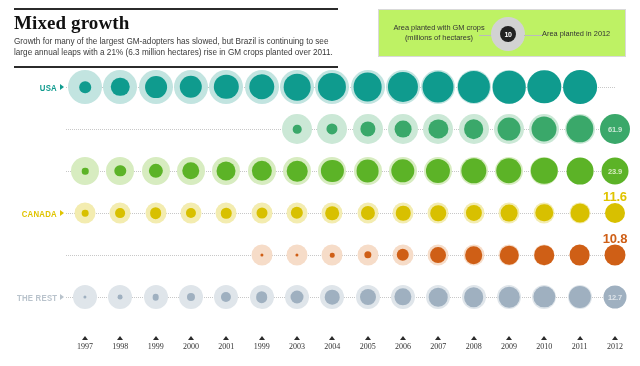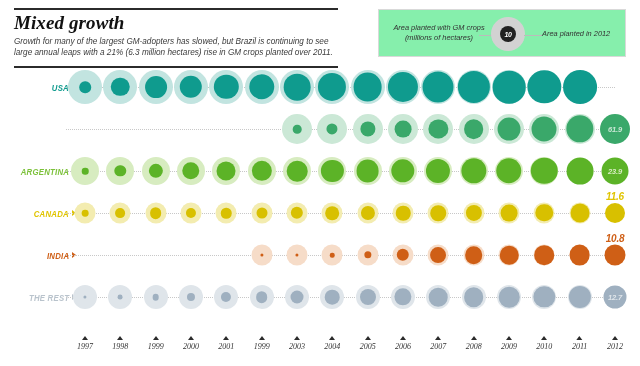--- a/index.html
+++ b/index.html
@@ -2,40 +2,40 @@
 <html><head>
 <meta charset="utf-8">
 <style>
   * { box-sizing: border-box; margin: 0; padding: 0; }
   html, body {
     width: 640px; height: 366px;
     background: #ffffff;
     font-family: "Liberation Sans", sans-serif;
     overflow: hidden;
   }
-  #page { position: relative; width: 580px; height: 366px; background:#fff;font-style:italic; }
+  #page { position: relative; width: 580px; height: 366px; background:#fff; }
 
   
   .hdr { position:absolute; left:14px; top:8px; width:324px; }
   .rule-top { height:2px; background:#2b2b2b; width:100%; }
   .rule-bot { height:2px; background:#2b2b2b; width:100%; margin-top:4px;}
   .title {
     font-family: "Liberation Serif", serif;
     font-size: 19px; font-weight: 700; color:#111;
     letter-spacing:0.1px; padding: 3px 0 2px 0; line-height:1.1;
   }
   .subtitle {
     font-size: 8.2px; line-height: 11.5px; color:#3a3a3a;
     padding-bottom: 3px;
   }
 
   
   .legend {
     position:absolute; left:378px; top:9px; width:248px; height:48px;
-    border:1px solid #d9d9d9; background:#86efac;
+    border:1px solid #d9d9d9; background:#bef264;
   }
   .lg-inner { position:relative; width:100%; height:100%; }
   .lg-text-left {
     position:absolute; left:8px; top:13px; width:104px;
     font-size:7.4px; line-height:10px; color:#333; text-align:center;
   }
   .lg-text-right {
     position:absolute; left:163px; top:19px;
     font-size:7.4px; color:#333; white-space:nowrap;
   }
@@ -51,21 +51,21 @@
     letter-spacing:-0.3px;
   }
   .lg-line { position:absolute; height:1px; background:#bbb; }
   .lg-line.l1 { left:100px; top:25px; width:14px; }
   .lg-line.l2 { left:145px; top:25px; width:18px; }
 
   
   #plot { position:absolute; left:0; top:64px; width:640px; height:302px; }
   .row { position:absolute; left:0; width:640px; height:42px; }
   .label-box {
-    position:absolute; left:12px; width:66px; height:42px;text-align:right;
+    position:absolute; left:0; width:66px; height:42px;text-align:right;
   }
   .label-inner {
     position:absolute; right:9px; top:50%; transform:translateY(-50%);
     font-size:9.5px; font-weight:700; letter-spacing:0.3px;
     white-space:nowrap; transform:translateY(-50%) scaleX(0.82);
     transform-origin:right center;
   }
   .label-arrow {
     position:absolute; right:2px; top:50%; margin-top:-3px;
     width:0;height:0; border-left:4px solid currentColor;
@@ -74,21 +74,21 @@
   .baseline {
     position:absolute; left:66px; top:50%; height:0;
     border-top:1px dotted #c8c8c8;
   }
   .halo { position:absolute; border-radius:50%; transform:translate(-50%,-50%); }
   .dot  { position:absolute; border-radius:50%; transform:translate(-50%,-50%);
           display:flex; align-items:center; justify-content:center; }
   .inlabel { font-size:7.5px; font-weight:700; letter-spacing:-0.2px; }
   .outlabel {
     position:absolute; transform:translate(-50%,-50%);
-    font-size:10px; font-weight:700; letter-spacing:-0.2px; white-space:nowrap;
+    font-size:13px; font-weight:700; letter-spacing:-0.2px; white-space:nowrap;
   }
 
   
   #xaxis { position:absolute; left:0; top:336px; width:640px; height:30px; }
   .tick { position:absolute; transform:translateX(-50%); text-align:center; }
   .tri {
     width:0;height:0;margin:0 auto;
     border-left:3px solid transparent; border-right:3px solid transparent;
     border-bottom:4px solid #2b2b2b;
   }
@@ -175,24 +175,20 @@
         <div class="dot" title="BRAZIL 2009: 21.4" style="left: 509px; top: 50%; width: 22.9397px; height: 22.9397px; background: rgb(58, 168, 106);"></div>
         <div class="halo" style="left: 544.333px; top: 50%; width: 30px; height: 30px; background: rgb(203, 232, 214);"></div>
         <div class="dot" title="BRAZIL 2010: 25.4" style="left: 544.333px; top: 50%; width: 24.9918px; height: 24.9918px; background: rgb(58, 168, 106);"></div>
         <div class="halo" style="left: 579.667px; top: 50%; width: 30px; height: 30px; background: rgb(203, 232, 214);"></div>
         <div class="dot" title="BRAZIL 2011: 30.3" style="left: 579.667px; top: 50%; width: 27.2962px; height: 27.2962px; background: rgb(58, 168, 106);"></div>
         <div class="dot" title="BRAZIL 2012: 36.6" style="left: 615px; top: 50%; width: 30px; height: 30px; background: rgb(58, 168, 106);">
           <span class="inlabel" style="color: rgb(203, 232, 214);">61.9</span>
         </div>
       </div>
       <div class="row" style="top: 86px;">
-        <div class="label-box" style="color: rgb(124, 193, 58);">
-          <div class="label-inner" style="color: rgb(124, 193, 58);">ARGENTINA</div>
-          <div class="label-arrow"></div>
-        </div>
         <div class="baseline" style="width: 549px;"></div>
         <div class="halo" style="left: 85px; top: 50%; width: 28px; height: 28px; background: rgb(215, 236, 192);"></div>
         <div class="dot" title="ARGENTINA 1997: 1.4" style="left: 85px; top: 50%; width: 6.53475px; height: 6.53475px; background: rgb(92, 179, 39);"></div>
         <div class="halo" style="left: 120.333px; top: 50%; width: 28px; height: 28px; background: rgb(215, 236, 192);"></div>
         <div class="dot" title="ARGENTINA 1998: 4.3" style="left: 120.333px; top: 50%; width: 11.4525px; height: 11.4525px; background: rgb(92, 179, 39);"></div>
         <div class="halo" style="left: 155.667px; top: 50%; width: 28px; height: 28px; background: rgb(215, 236, 192);"></div>
         <div class="dot" title="ARGENTINA 1999: 6.7" style="left: 155.667px; top: 50%; width: 14.2956px; height: 14.2956px; background: rgb(92, 179, 39);"></div>
         <div class="halo" style="left: 191px; top: 50%; width: 28px; height: 28px; background: rgb(215, 236, 192);"></div>
         <div class="dot" title="ARGENTINA 2000: 10" style="left: 191px; top: 50%; width: 17.4648px; height: 17.4648px; background: rgb(92, 179, 39);"></div>
         <div class="halo" style="left: 226.333px; top: 50%; width: 28px; height: 28px; background: rgb(215, 236, 192);"></div>
@@ -253,24 +249,20 @@
         <div class="halo" style="left: 509px; top: 50%; width: 21px; height: 21px; background: rgb(243, 236, 176);"></div>
         <div class="dot" title="CANADA 2009: 8.2" style="left: 509px; top: 50%; width: 16.8154px; height: 16.8154px; background: rgb(216, 192, 0);"></div>
         <div class="halo" style="left: 544.333px; top: 50%; width: 21px; height: 21px; background: rgb(243, 236, 176);"></div>
         <div class="dot" title="CANADA 2010: 8.8" style="left: 544.333px; top: 50%; width: 17.4198px; height: 17.4198px; background: rgb(216, 192, 0);"></div>
         <div class="halo" style="left: 579.667px; top: 50%; width: 21px; height: 21px; background: rgb(243, 236, 176);"></div>
         <div class="dot" title="CANADA 2011: 10.4" style="left: 579.667px; top: 50%; width: 18.9373px; height: 18.9373px; background: rgb(216, 192, 0);"></div>
         <div class="dot" title="CANADA 2012: 11.6" style="left: 615px; top: 50%; width: 20px; height: 20px; background: rgb(216, 192, 0);"></div>
         <div class="outlabel" style="left: 615px; top: 4px; color: rgb(224, 196, 0);">11.6</div>
       </div>
       <div class="row" style="top: 170px;">
-        <div class="label-box" style="color: rgb(207, 95, 22);">
-          <div class="label-inner" style="color: rgb(207, 95, 22);">INDIA</div>
-          <div class="label-arrow"></div>
-        </div>
         <div class="baseline" style="width: 549px;"></div>
         <div class="halo" style="left: 261.667px; top: 50%; width: 21px; height: 21px; background: rgb(246, 220, 200);"></div>
         <div class="dot" title="INDIA 2002: 0.05" style="left: 261.667px; top: 50%; width: 3.2px; height: 3.2px; background: rgb(207, 95, 22);"></div>
         <div class="halo" style="left: 297px; top: 50%; width: 21px; height: 21px; background: rgb(246, 220, 200);"></div>
         <div class="dot" title="INDIA 2003: 0.1" style="left: 297px; top: 50%; width: 3.2px; height: 3.2px; background: rgb(207, 95, 22);"></div>
         <div class="halo" style="left: 332.333px; top: 50%; width: 21px; height: 21px; background: rgb(246, 220, 200);"></div>
         <div class="dot" title="INDIA 2004: 0.5" style="left: 332.333px; top: 50%; width: 4.51848px; height: 4.51848px; background: rgb(207, 95, 22);"></div>
         <div class="halo" style="left: 367.667px; top: 50%; width: 21px; height: 21px; background: rgb(246, 220, 200);"></div>
         <div class="dot" title="INDIA 2005: 1.3" style="left: 367.667px; top: 50%; width: 7.28583px; height: 7.28583px; background: rgb(207, 95, 22);"></div>
         <div class="halo" style="left: 403px; top: 50%; width: 21px; height: 21px; background: rgb(246, 220, 200);"></div>

